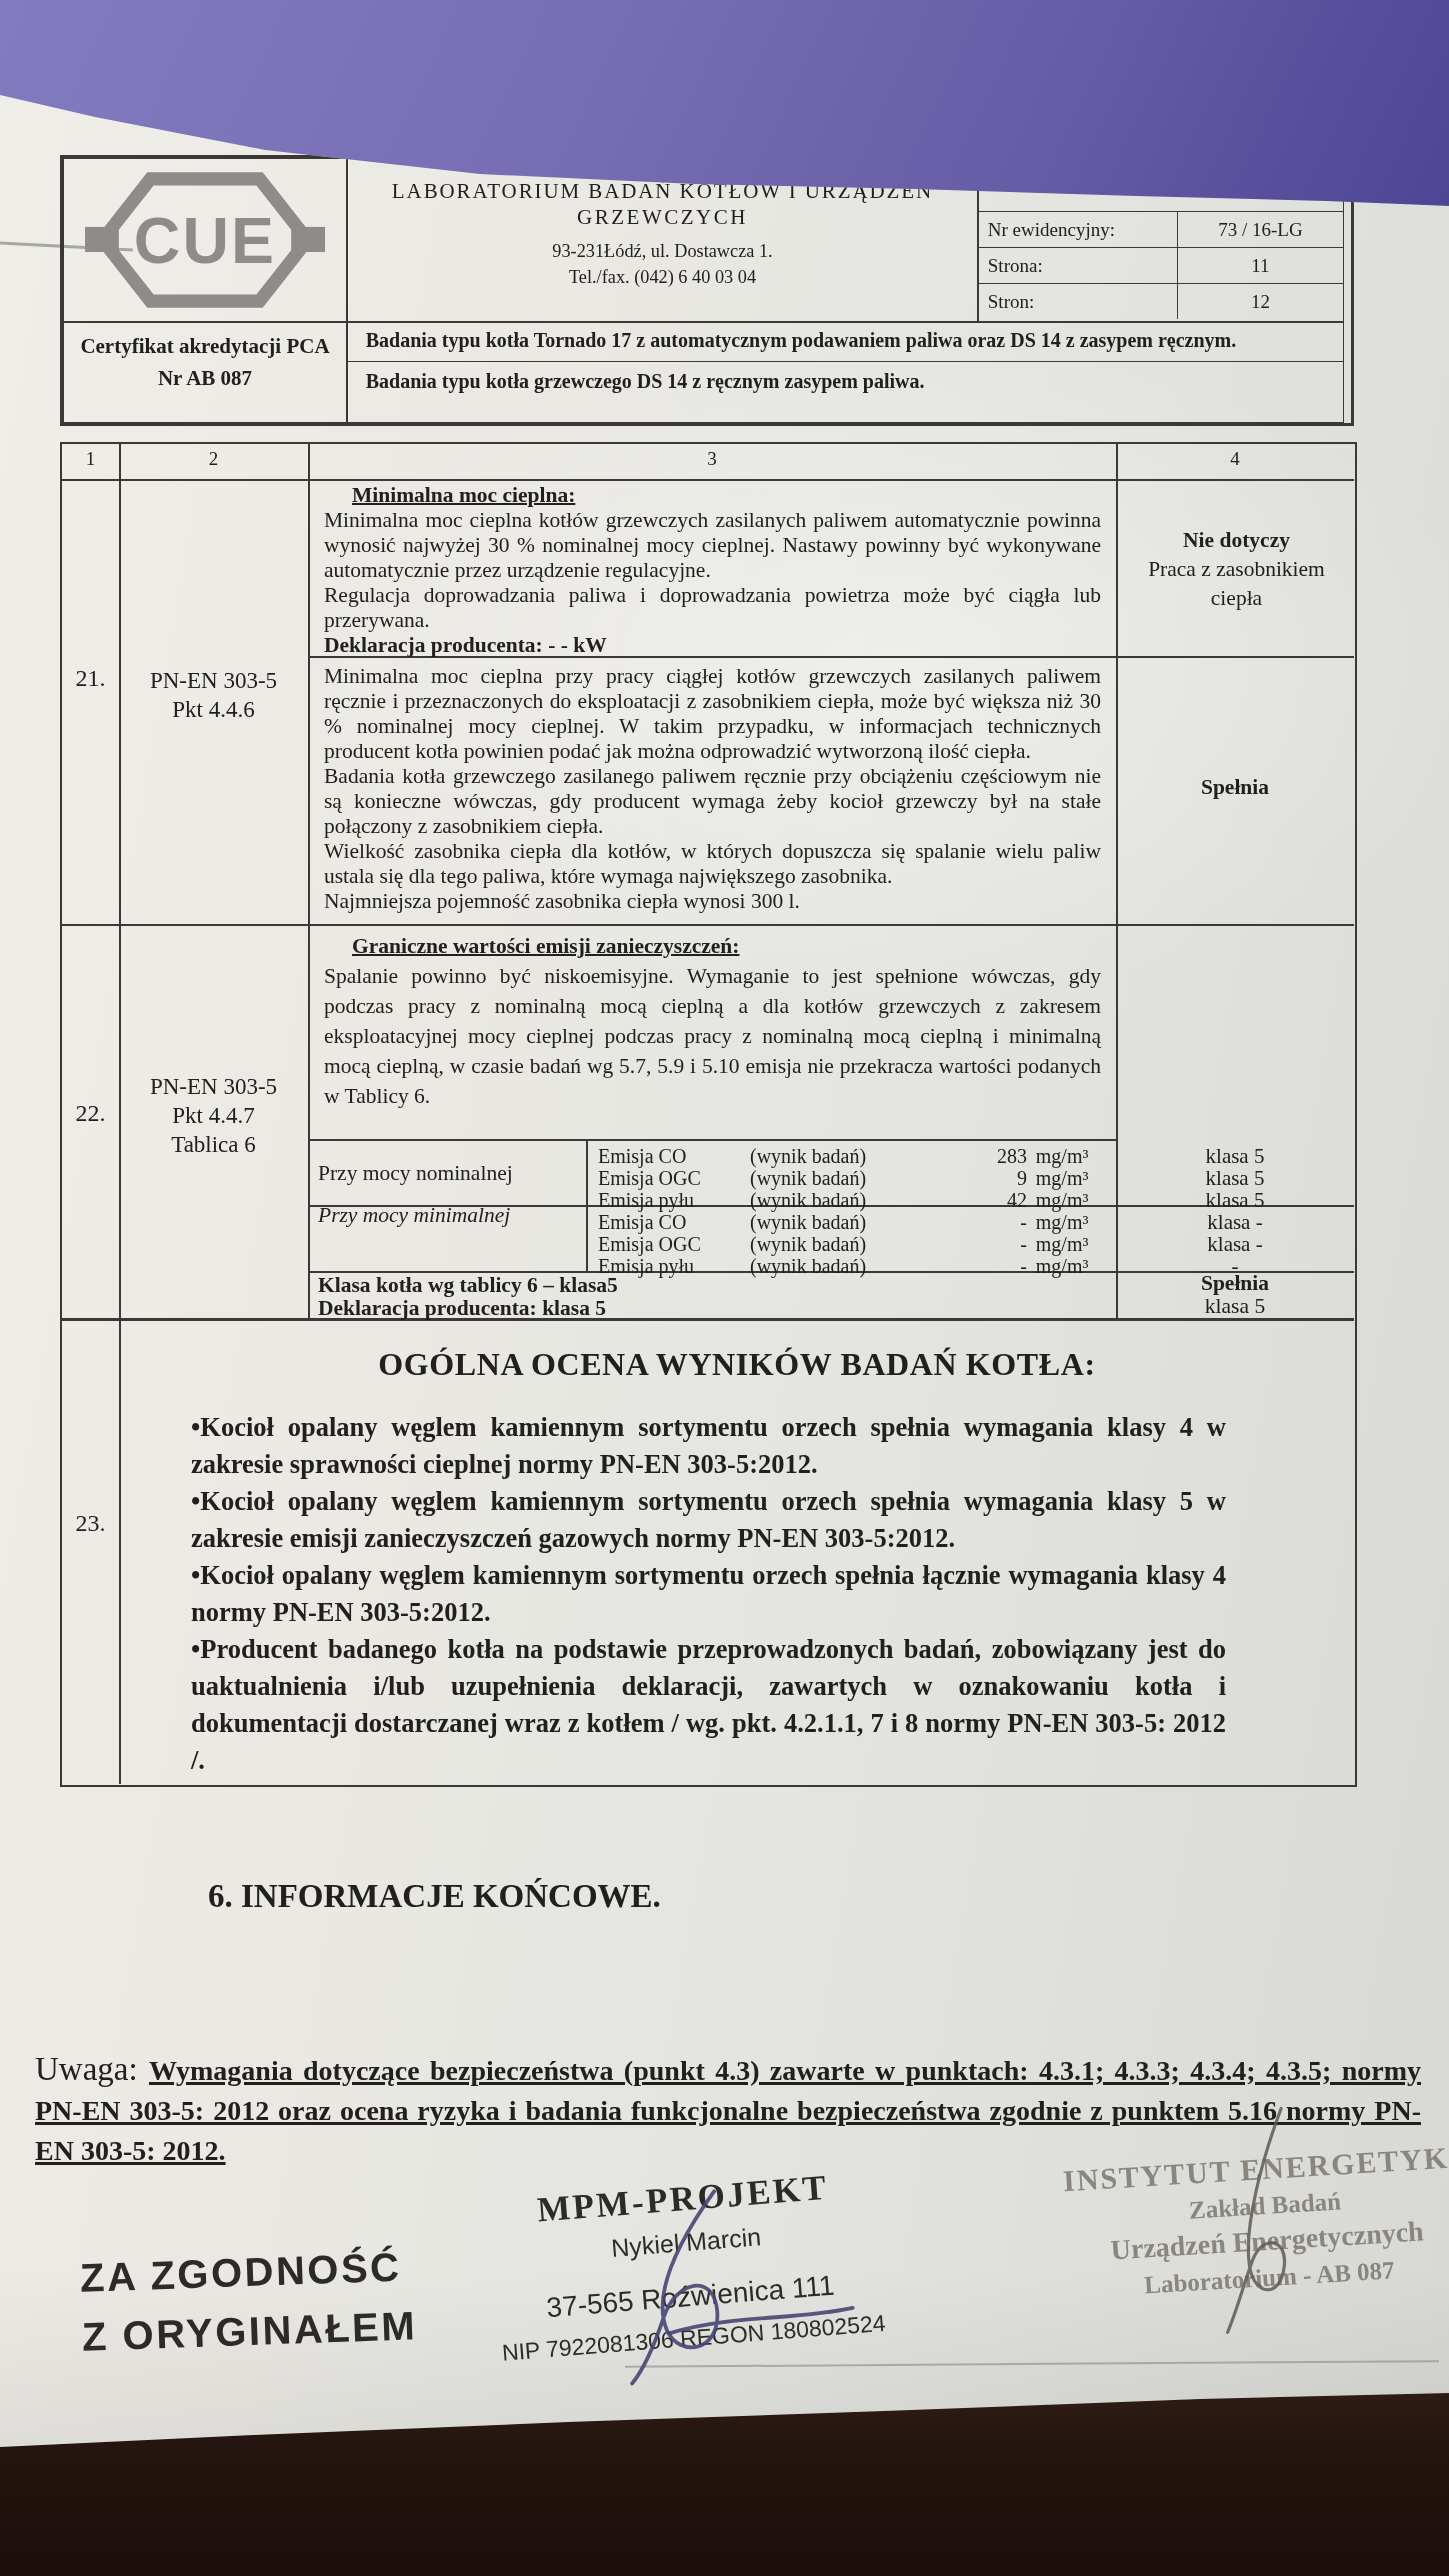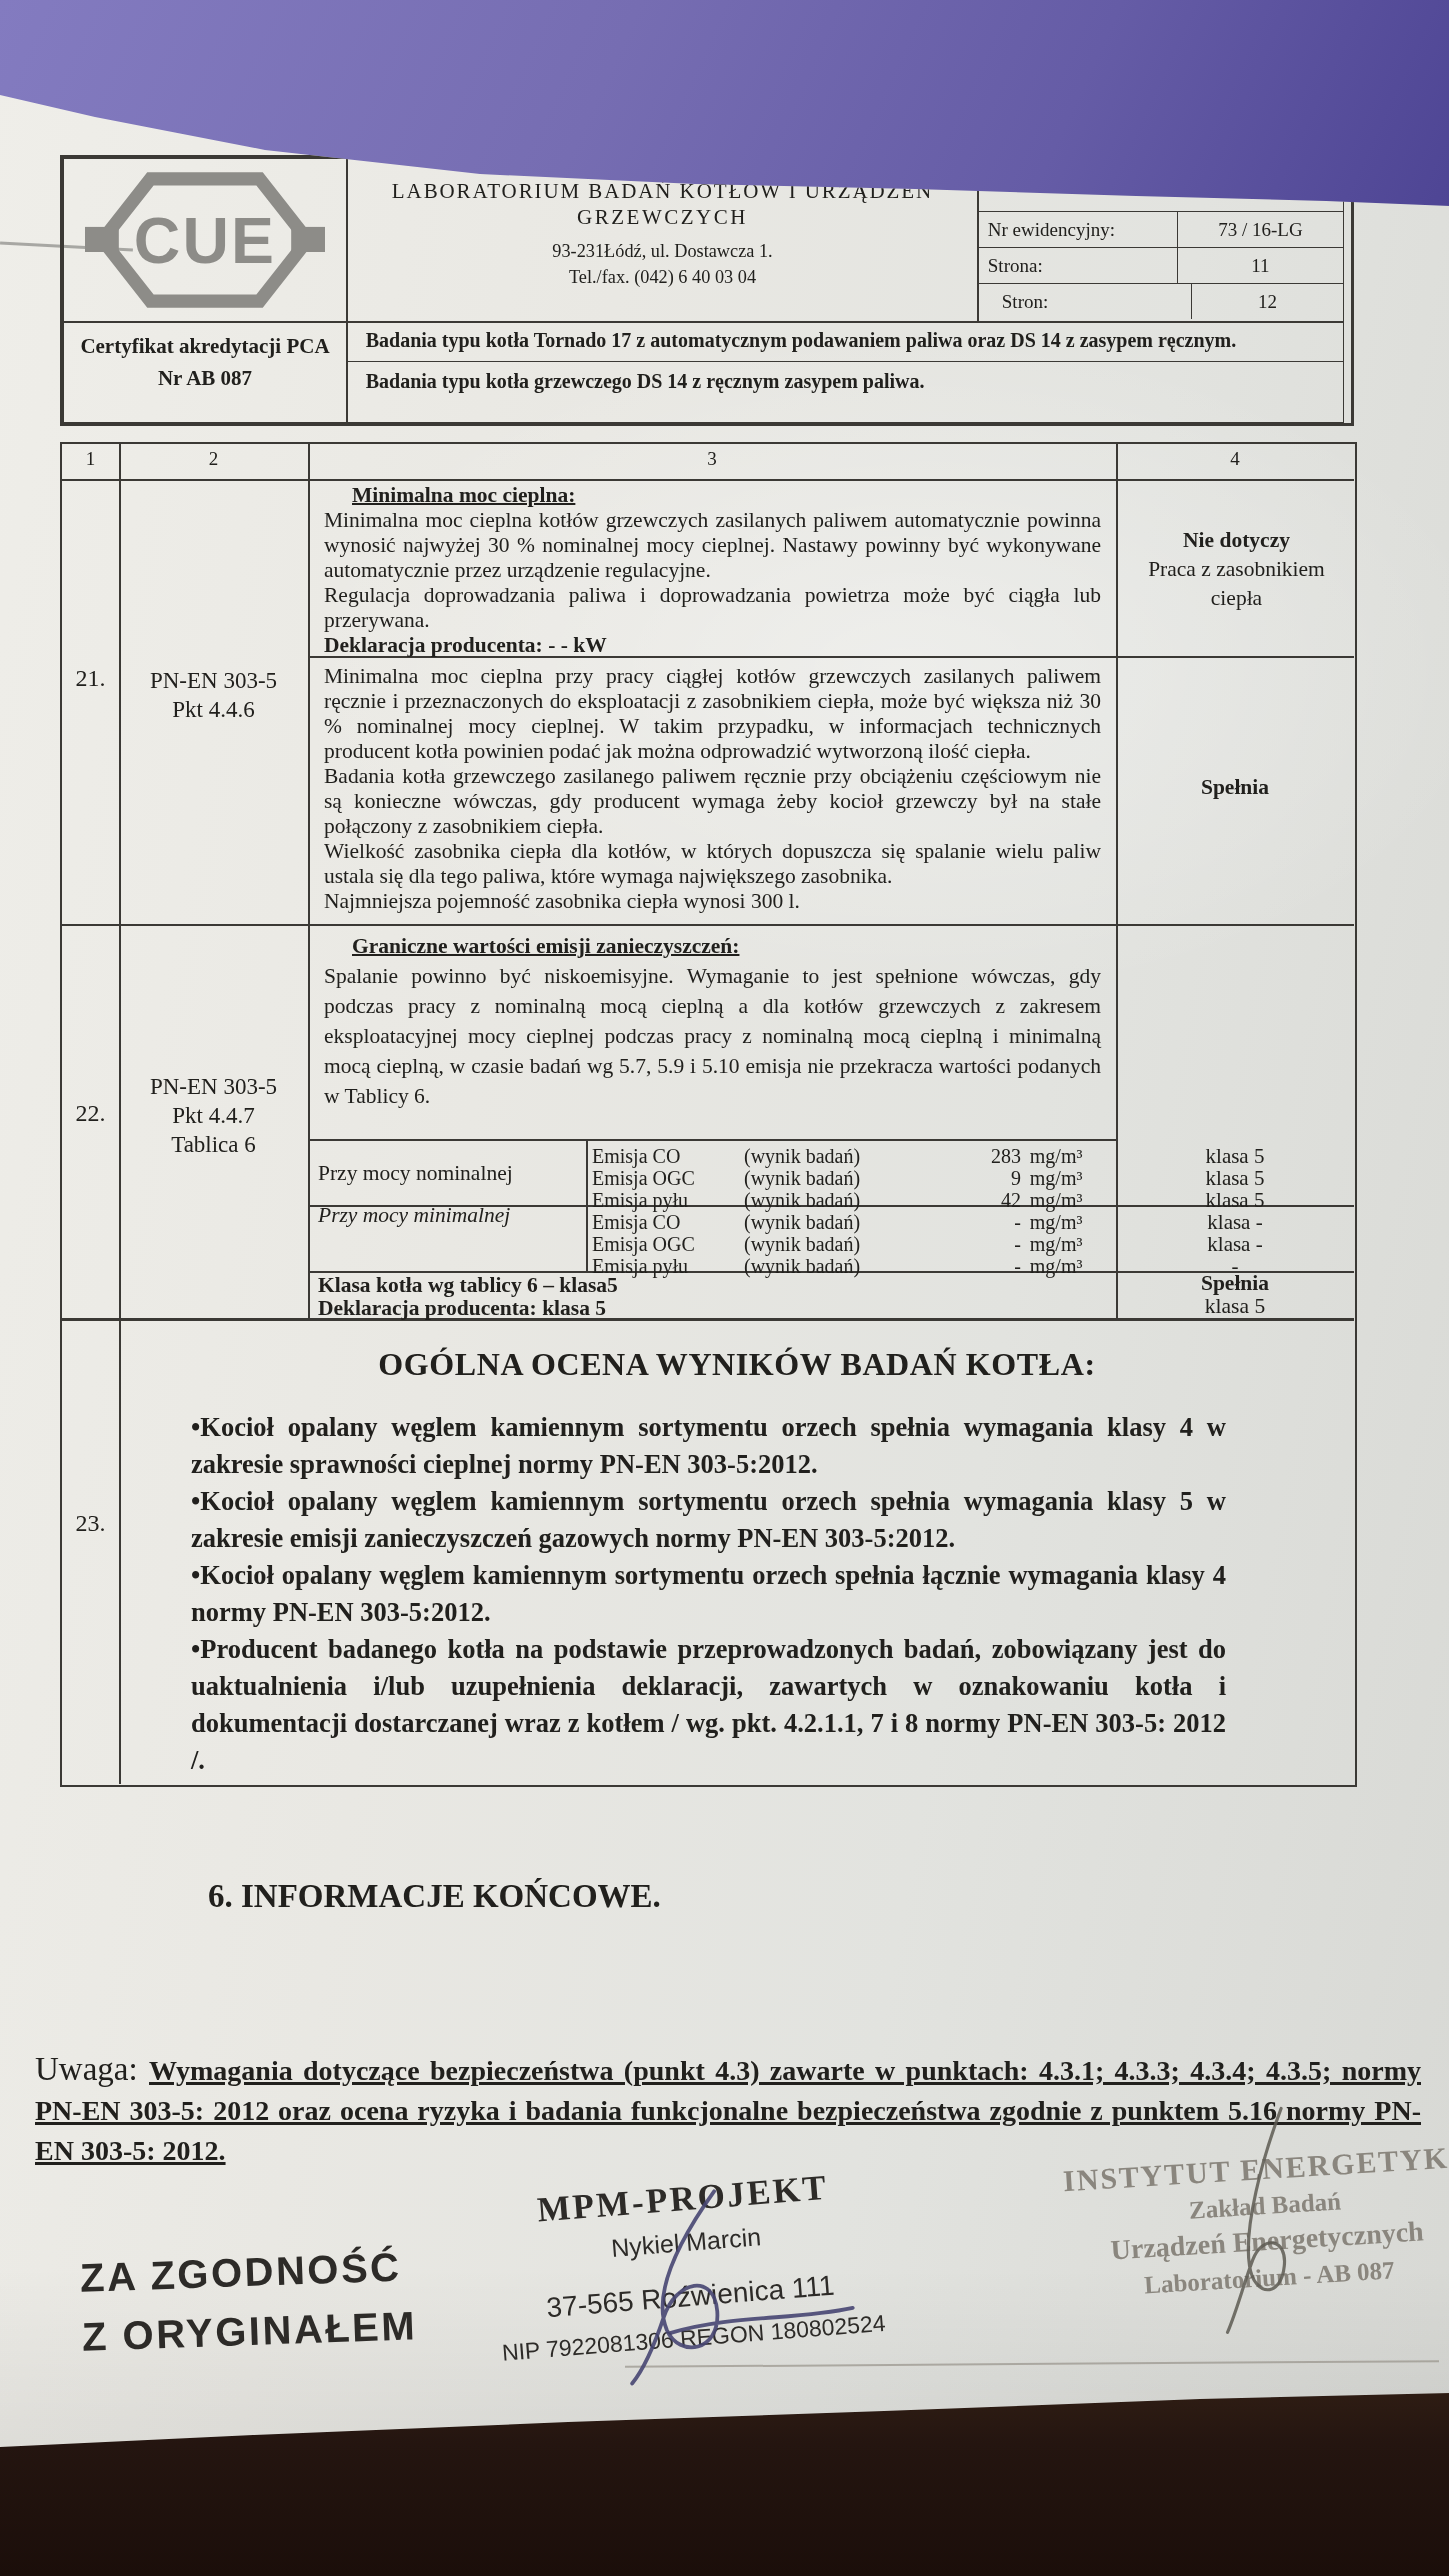--- a/index.html
+++ b/index.html
@@ -35,38 +35,38 @@
   .hdr-rep{grid-column:3;grid-row:1;}
   .hdr-cert{grid-column:1;grid-row:2;text-align:center;padding-top:8.8px;}
   .hdr-bad{grid-column:2/4;grid-row:2;}
   .lab1{font-size:21px;letter-spacing:1.9px;line-height:28px;}
   .lab2{font-size:21px;letter-spacing:2.5px;line-height:25px;}
   .lab-adr{font-size:18.3px;margin-top:10px;line-height:23px;}
   .lab-tel{font-size:18.3px;line-height:23px;margin-top:3.8px;}
   .rep-title{font-size:21.5px;text-align:center;letter-spacing:1.3px;height:52px;line-height:52px;
     border-bottom:1.9px solid #3b3935;}
   .rep-row{height:35px;display:flex;border-bottom:1.9px solid #3b3935;font-size:19px;}
-  .rep-row:last-child{border-bottom:none;margin-left:14px;}
+  .rep-row:last-child{border-bottom:none;}
   .rep-lab{width:189px;border-right:1.9px solid #3b3935;padding-left:8.8px;display:flex;align-items:center;}
   .rep-val{flex:1;display:flex;align-items:center;justify-content:center;}
   .cert1{font-size:21px;font-weight:bold;line-height:28px;}
   .cert2{font-size:21px;font-weight:bold;line-height:37px;}
   .bad-line{font-size:20px;font-weight:bold;padding:6.3px 6.3px 3.8px 17.7px;border-bottom:1.9px solid #3b3935;height:39px;box-sizing:border-box;}
   .bad-line2{font-size:20px;font-weight:bold;padding:7.6px 6.3px 0 17.7px;}
 
   
   .mtable{position:absolute;left:60px;top:442px;width:1297px;height:1345px;
     border:2.5px solid #3b3935;box-sizing:border-box;}
   .vline,.hline{position:absolute;background:#3b3935;}
   .cell-text{position:absolute;font-size:21.5px;line-height:25px;text-align:justify;}
   .cell-head{font-weight:bold;text-decoration:underline;text-decoration-thickness:1.9px;text-align:left;}
   .bold{font-weight:bold;}
   .center{text-align:center;}
   .colnum{position:absolute;top:3.8px;font-size:19px;text-align:center;}
-  .emis-row{display:flex;font-size:20px;line-height:22px;padding-left:4px;}
+  .emis-row{display:flex;font-size:20px;line-height:22px;padding-left:10px;}
   .emis-name{width:152px;}
   .emis-meth{width:208px;}
   .emis-val{width:69px;text-align:right;}
   .emis-unit{padding-left:8.8px;}
   .klasa-line{font-size:21px;line-height:22px;text-align:center;}
   .bullet{margin:0;}
 
   
   .sec6-head{position:absolute;left:208px;top:1878px;font-size:33px;font-weight:bold;}
   .sec6-par{position:absolute;left:35px;top:1937px;width:1383px;font-size:28px;line-height:35px;

